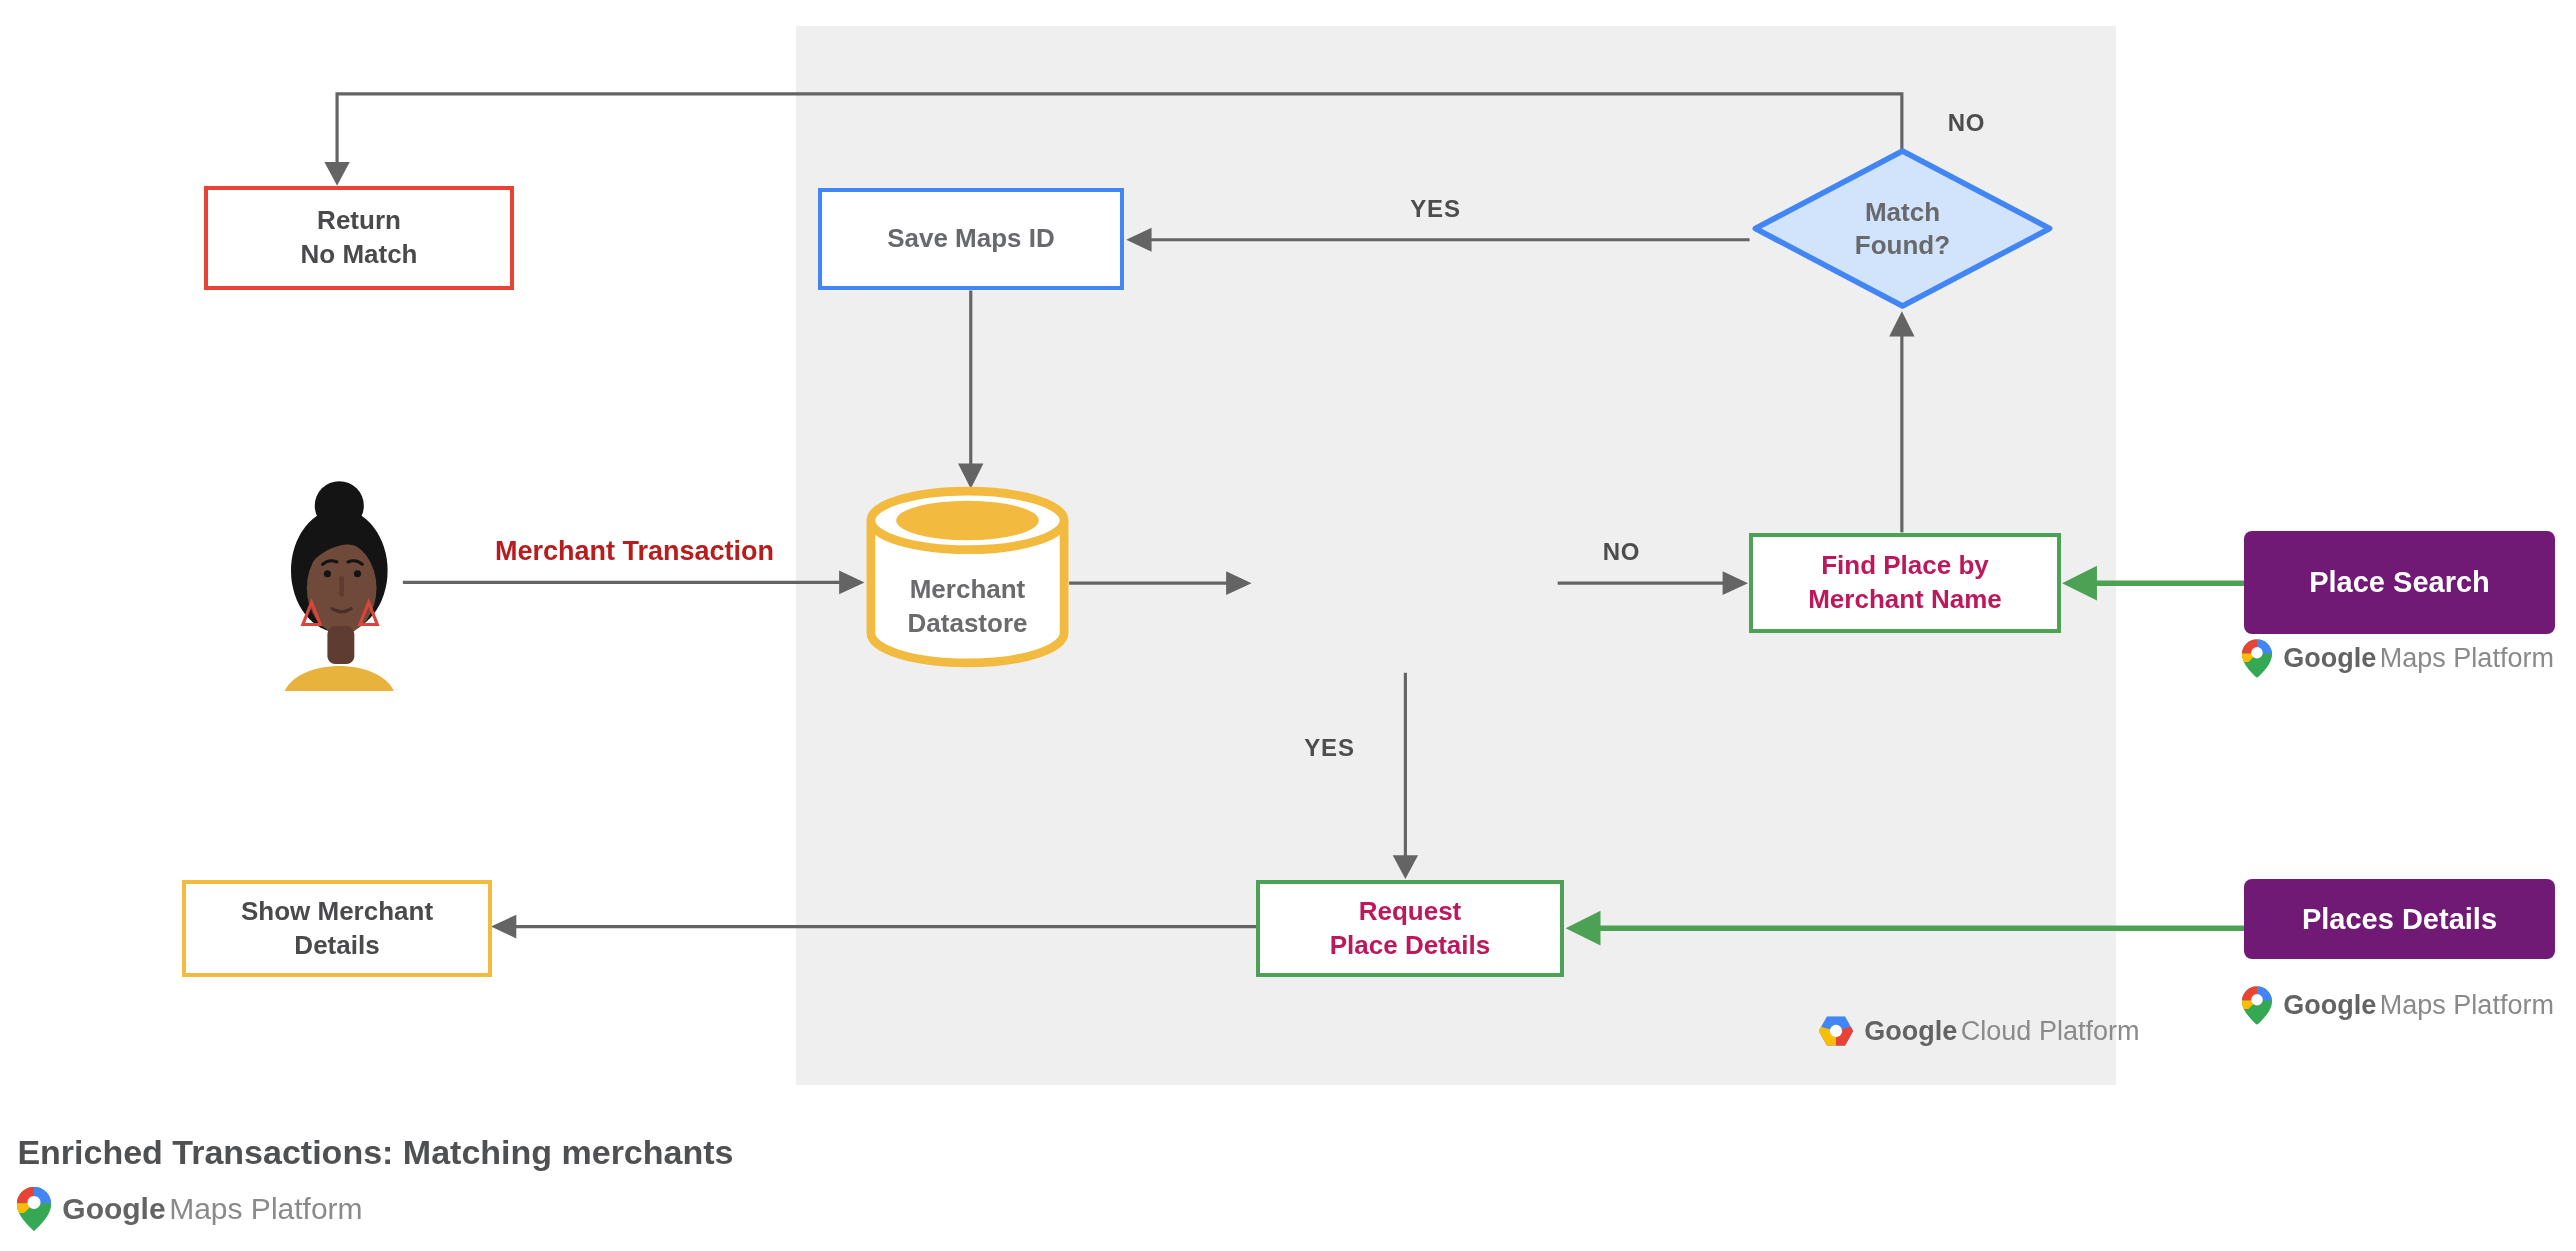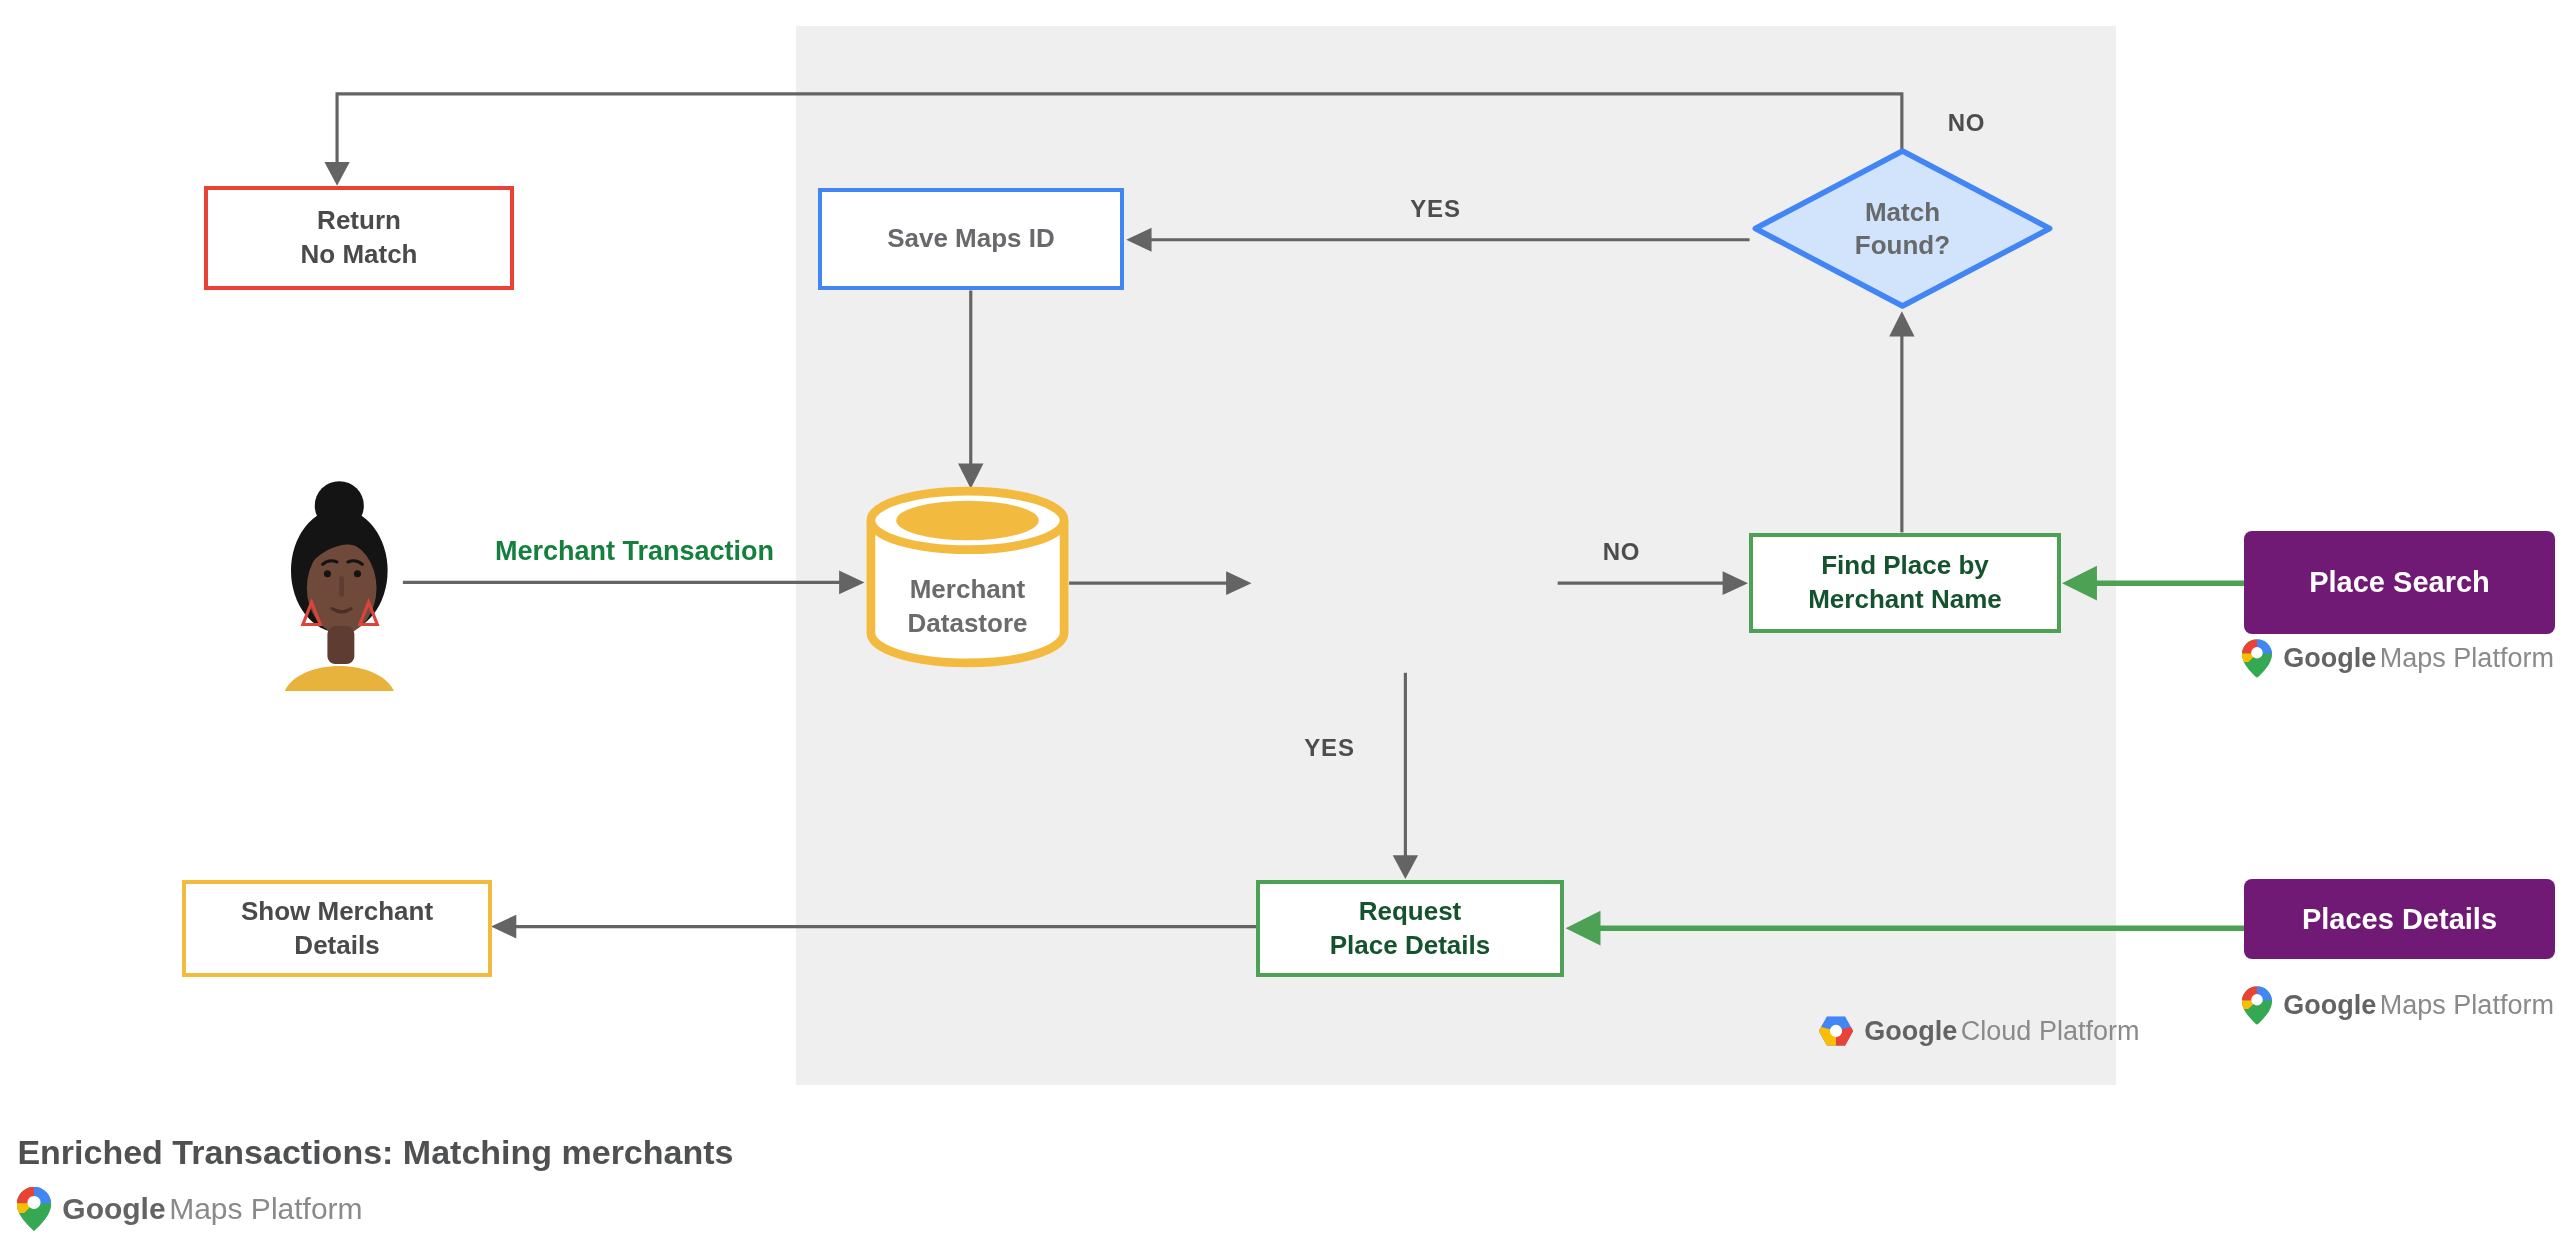--- a/index.html
+++ b/index.html
@@ -9,21 +9,21 @@
   }
   .panel{position:absolute;left:796px;top:26px;width:1320px;height:1059px;background:#efefef;}
   svg.overlay{position:absolute;left:0;top:0;pointer-events:none;}
   .node{
     position:absolute;box-sizing:border-box;background:#ffffff;
     display:flex;align-items:center;justify-content:center;text-align:center;
     white-space:pre-line;font-weight:bold;font-size:26px;line-height:1.3;
   }
   .node.red{border:4.8px solid #e94235;color:#4a4a4c;}
   .node.blue{border:4.8px solid #4285f4;color:#67696c;}
-  .node.green{border:4.8px solid #4ca154;color:#14532d;}
+  .node.green{border:4.8px solid #4ca154;color:#be185d;}
   .node.yellow{border:4.8px solid #f2bb40;color:#4a4a4c;}
   .api{
     position:absolute;box-sizing:border-box;background:#701a75;border-radius:8px;color:#ffffff;
     display:flex;align-items:center;justify-content:center;font-weight:bold;font-size:29px;
   }
   .diamond{position:absolute;}
   .diamond .dlabel{
     position:absolute;left:0;top:0;width:100%;height:100%;
     display:flex;align-items:center;justify-content:center;text-align:center;
     white-space:pre-line;font-weight:bold;font-size:26px;line-height:1.25;color:#67696c;
@@ -32,21 +32,21 @@
   .cyl .clabel{
     position:absolute;left:0;top:67px;width:100%;height:111px;
     display:flex;align-items:center;justify-content:center;text-align:center;
     white-space:pre-line;font-weight:bold;font-size:26px;line-height:1.3;color:#6b6b6d;
   }
   .elabel{
     position:absolute;font-weight:bold;font-size:24px;color:#4d4d4f;
     text-align:center;letter-spacing:0.8px;
   }
   .flowlabel{
-    position:absolute;font-weight:bold;font-size:27px;color:#15803d;text-align:center;
+    position:absolute;font-weight:bold;font-size:27px;color:#b91c1c;text-align:center;
   }
   .logo{position:absolute;display:flex;align-items:center;gap:10.3px;white-space:nowrap;}
   .logo .g{font-size:27px;color:#636363;font-weight:bold;}
   .logo .p{font-size:27px;color:#8a8a8a;}
   .logo.big .g{font-size:30px;}
   .logo.big .p{font-size:30px;}
   .title{
     position:absolute;left:17.4px;top:1133px;font-size:34px;font-weight:bold;color:#4f5052;
   }
   .avatar{position:absolute;left:278px;top:474px;}

